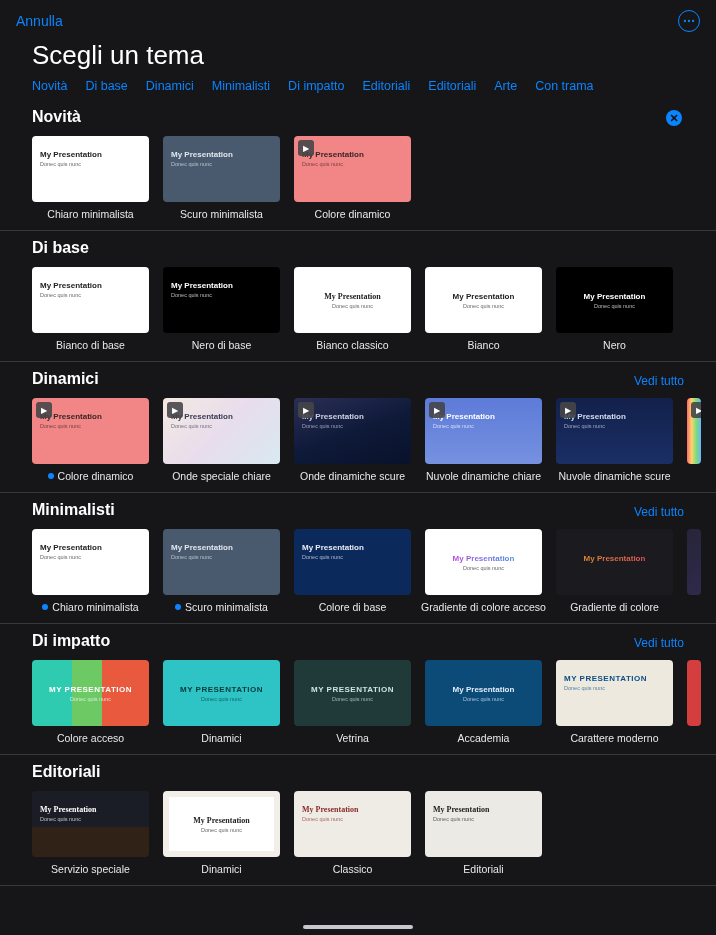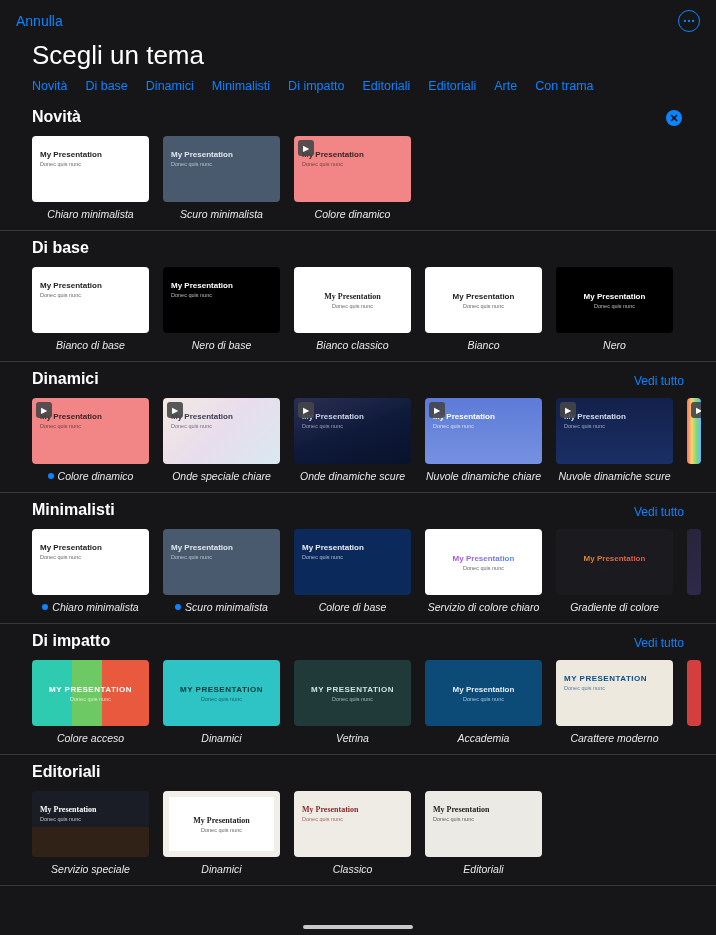--- a/index.html
+++ b/index.html
@@ -121,21 +121,21 @@
     background:rgba(70,70,72,.9);
     color:#fff;font-size:8px;
     display:flex;align-items:center;justify-content:center;
   }
   .label{
     font-size:10.5px;
     color:#e8e8ea;
     margin-top:6px;
     text-align:center;
     white-space:nowrap;
-    display:flex;align-items:center;gap:4px;font-style:italic;
+    display:flex;align-items:center;gap:4px;
   }
   .dot{
     width:6px;height:6px;border-radius:50%;background:var(--blue);
     display:inline-block;
   }
   .home-ind{
     position:absolute;
     bottom:6px;left:50%;transform:translateX(-50%);
     width:110px;height:4px;border-radius:3px;
     background:#c7c7cc;
@@ -392,21 +392,21 @@
           <div class="label">
             <span>Colore di base</span>
           </div>
         </div>
         <div class="card">
           <div class="thumb th-grad-wh center-only th-center">
             <div class="t1">My Presentation</div>
             <div class="t2">Donec quis nunc</div>
           </div>
           <div class="label">
-            <span>Servizio di colore chiaro</span>
+            <span>Gradiente di colore acceso</span>
           </div>
         </div>
         <div class="card">
           <div class="thumb th-grad-dk center-only th-center">
             <div class="t1">My Presentation</div>
             <div class="t2">Donec quis nunc</div>
           </div>
           <div class="label">
             <span>Gradiente di colore</span>
           </div>

